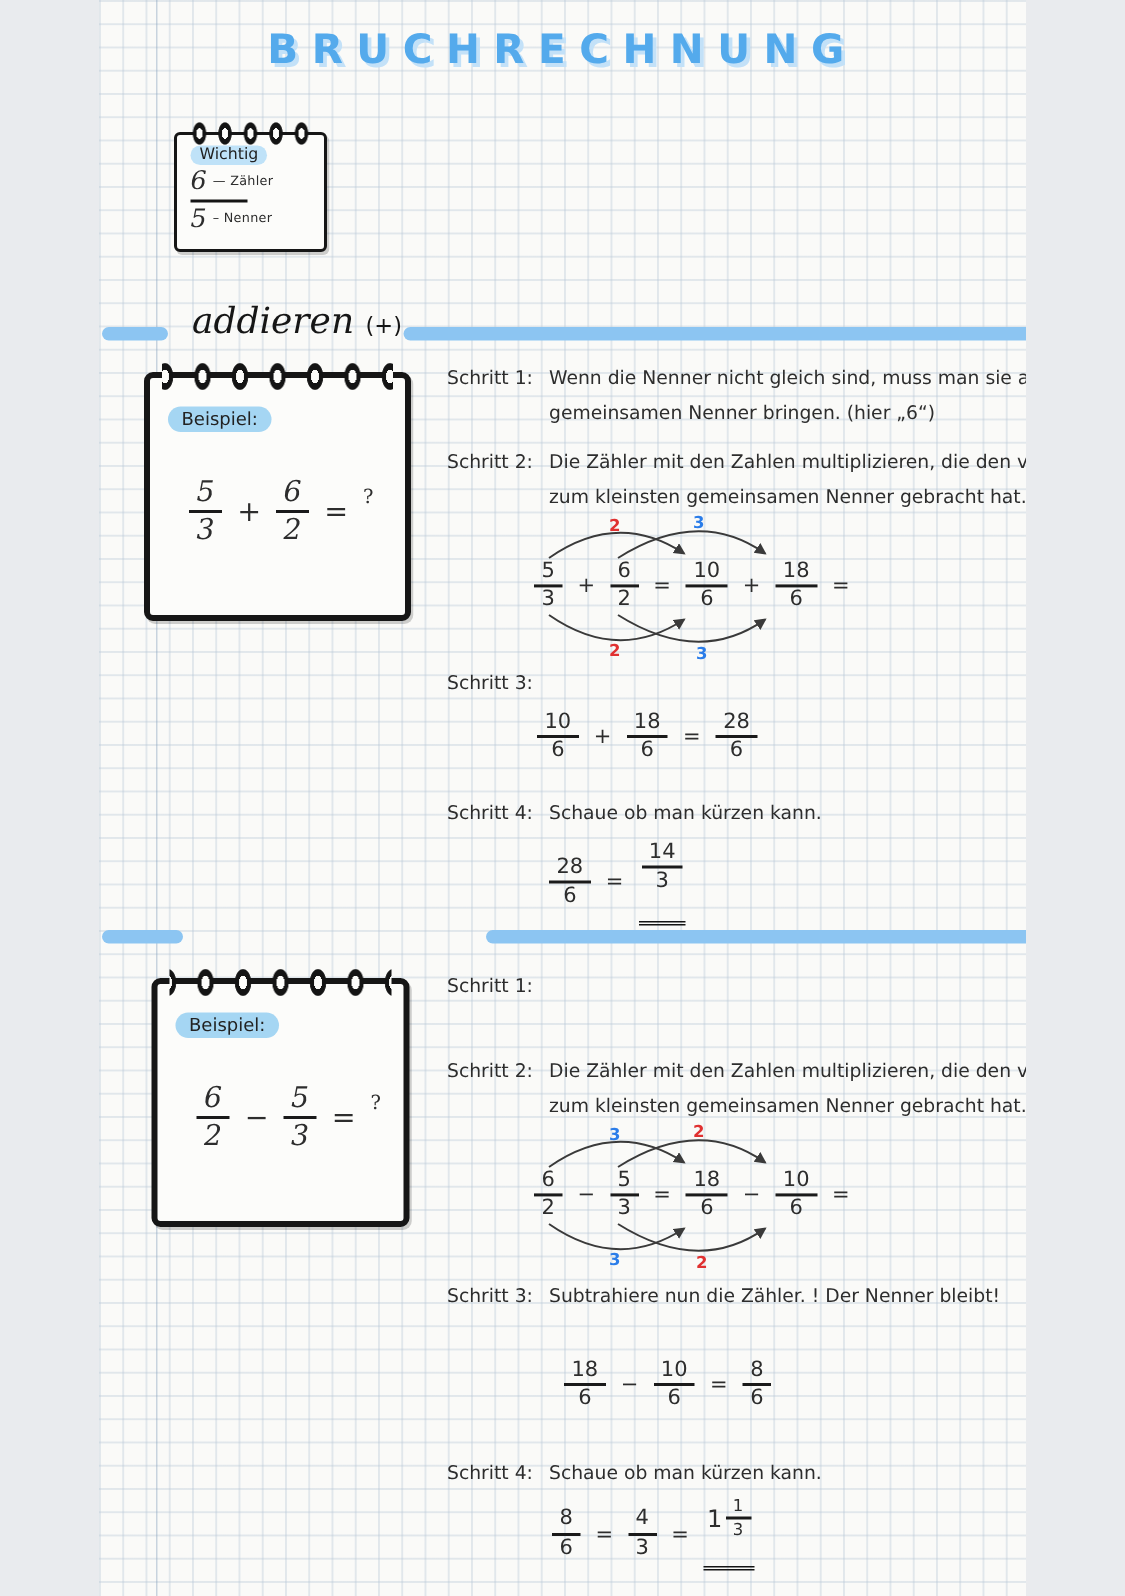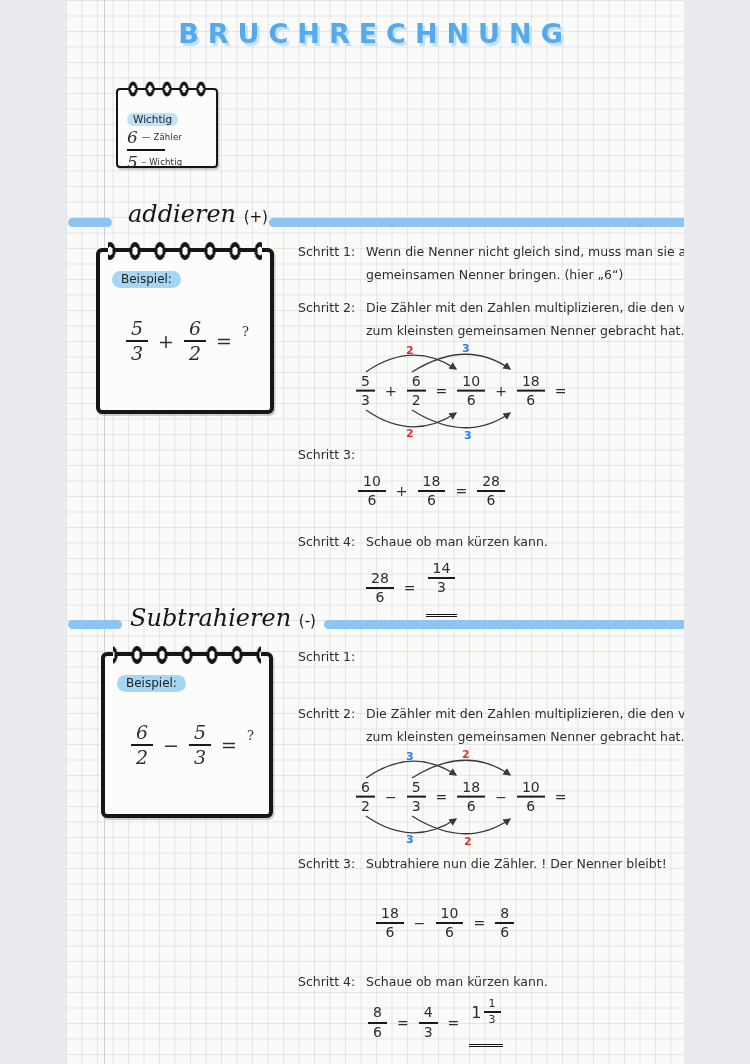--- a/index.html
+++ b/index.html
@@ -28,21 +28,21 @@
   .spirals { position:absolute; top:-12px; left:8px; right:8px; height:22px;
     background-image:radial-gradient(5.5px 9px at 50% 50%, #fcfcfa 0, #fcfcfa 2.7px, #141414 2.8px, #141414 5.2px, transparent 5.7px);
     background-size:25px 22px; background-repeat:repeat-x; background-position:center; }
   .spirals.sm { top:-10px; height:18px;
     background-image:radial-gradient(4.5px 7.5px at 50% 50%, #fcfcfa 0, #fcfcfa 2.1px, #141414 2.2px, #141414 4.2px, transparent 4.7px);
     background-size:17px 18px; }
 
   .hl { display:inline-block; background:#a5d6f3; border-radius:9px; padding:1px 9px 2px; font-size:12px; color:#222; }
   .hl.hl-sm { padding:0 6px 1px; font-size:10.5px; background:#bfe2f8; }
 
-  .legend { padding:7px 5px 0 9px; font-size:9px;margin-top:16px; }
+  .legend { padding:7px 5px 0 9px; font-size:9px; }
   .legend .row { display:flex; align-items:center; gap:4px; margin-top:1px; }
   .legend .digit { font-size:17px; font-family:"DejaVu Serif", serif; font-style:italic; }
   .legend .lbl { font-size:8.5px; letter-spacing:0.2px; }
   .legend .bar { width:38px; height:2px; background:#141414; margin:2px 0 1px; }
 
   
   .sec-bar { position:absolute; height:9px; background:#8cc5f2; border-radius:6px; }
   .sec-heading { position:absolute; font-family:"DejaVu Serif", serif; font-style:italic; font-size:24px; color:#161616; }
   .sec-heading .sign { font-size:15px; font-family:"DejaVu Sans", sans-serif; font-style:normal; }
 
@@ -91,21 +91,21 @@
     <div class="spirals sm"></div>
     <div class="legend">
       <span class="hl hl-sm">Wichtig</span>
       <div class="row">
         <span class="digit">6</span>
         <span class="lbl">— Zähler</span>
       </div>
       <div class="bar"></div>
       <div class="row">
         <span class="digit">5</span>
-        <span class="lbl">– Wichtig</span>
+        <span class="lbl">– Nenner</span>
       </div>
     </div>
   </div>
 
   <div class="sec-bar" style="left:2px;top:218px;width:44px;"></div>
   <div class="sec-heading" style="left:62px;top:200px;">
     <span>addieren</span>
     <span class="sign">(+)</span>
   </div>
   <div class="sec-bar" style="left:203px;top:218px;width:545px;"></div>
@@ -213,24 +213,20 @@
     <span class="op">=</span>
     <span class="dbl">
       <span class="frac">
           <span class="num">14</span>
           <span class="den">3</span>
         </span>
     </span>
   </div>
 
   <div class="sec-bar" style="left:2px;top:620px;width:54px;"></div>
-  <div class="sec-heading" style="left:64px;top:604px;">
-    <span>Subtrahieren</span>
-    <span class="sign">(-)</span>
-  </div>
   <div class="sec-bar" style="left:258px;top:620px;width:490px;"></div>
 
   <div class="notepad" style="left:35px;top:652px;width:172px;height:166px;">
     <div class="spirals"></div>
     <div style="padding:16px 12px 0;">
       <span class="hl">Beispiel:</span>
       <div class="example-expr">
         <span class="frac">
             <span class="num">6</span>
             <span class="den">2</span>

